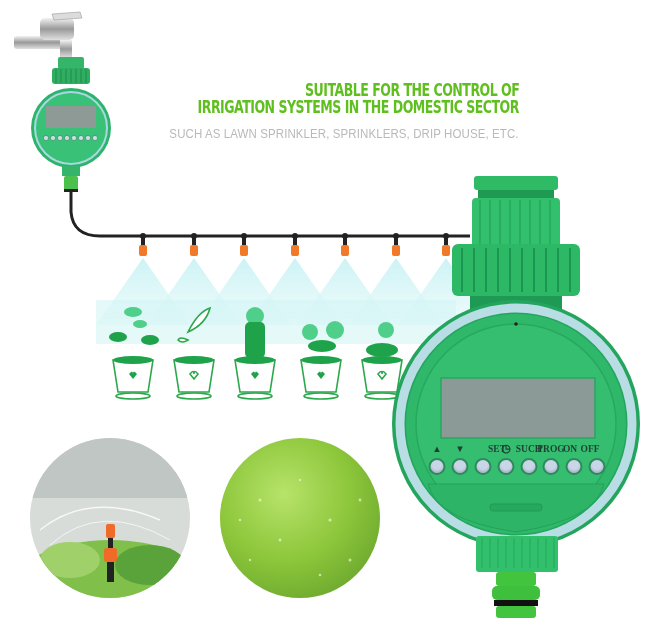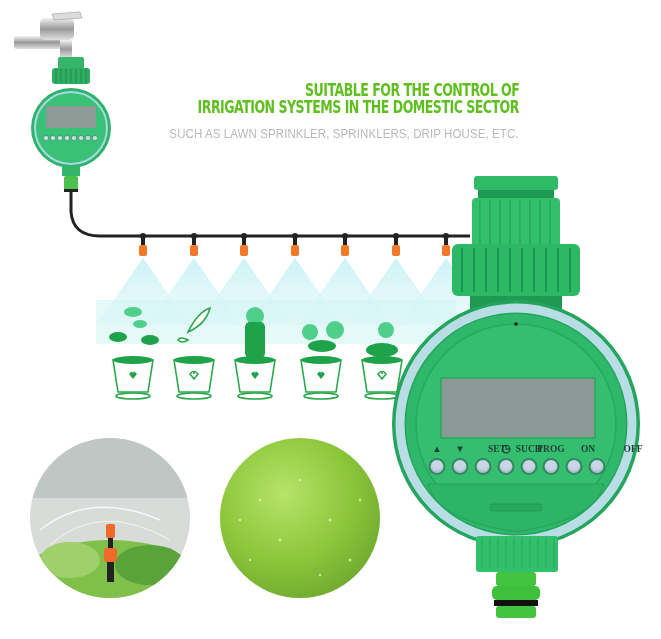--- a/index.html
+++ b/index.html
@@ -277,22 +277,22 @@
   </g>
 </svg>
 
 <div>
   <span class="btn-label" style="left:437px">▲</span>
   <span class="btn-label" style="left:460px">▼</span>
   <span class="btn-label" style="left:497px">SET</span>
   <span class="btn-label" style="left:506px;font-size:11px;top:442px">◷</span>
   <span class="btn-label" style="left:529px">SUCH</span>
   <span class="btn-label" style="left:551px">PROG</span>
-  <span class="btn-label" style="left:588px">ON</span>
-  <span class="btn-label" style="left:633px">OFF</span>
+  <span class="btn-label" style="left:570px">ON</span>
+  <span class="btn-label" style="left:590px">OFF</span>
 
   <div class="btn" style="left:437px"></div>
   <div class="btn" style="left:460px"></div>
   <div class="btn" style="left:483px"></div>
   <div class="btn" style="left:506px"></div>
   <div class="btn" style="left:529px"></div>
   <div class="btn" style="left:551px"></div>
   <div class="btn" style="left:574px"></div>
   <div class="btn" style="left:597px"></div>
 </div>

